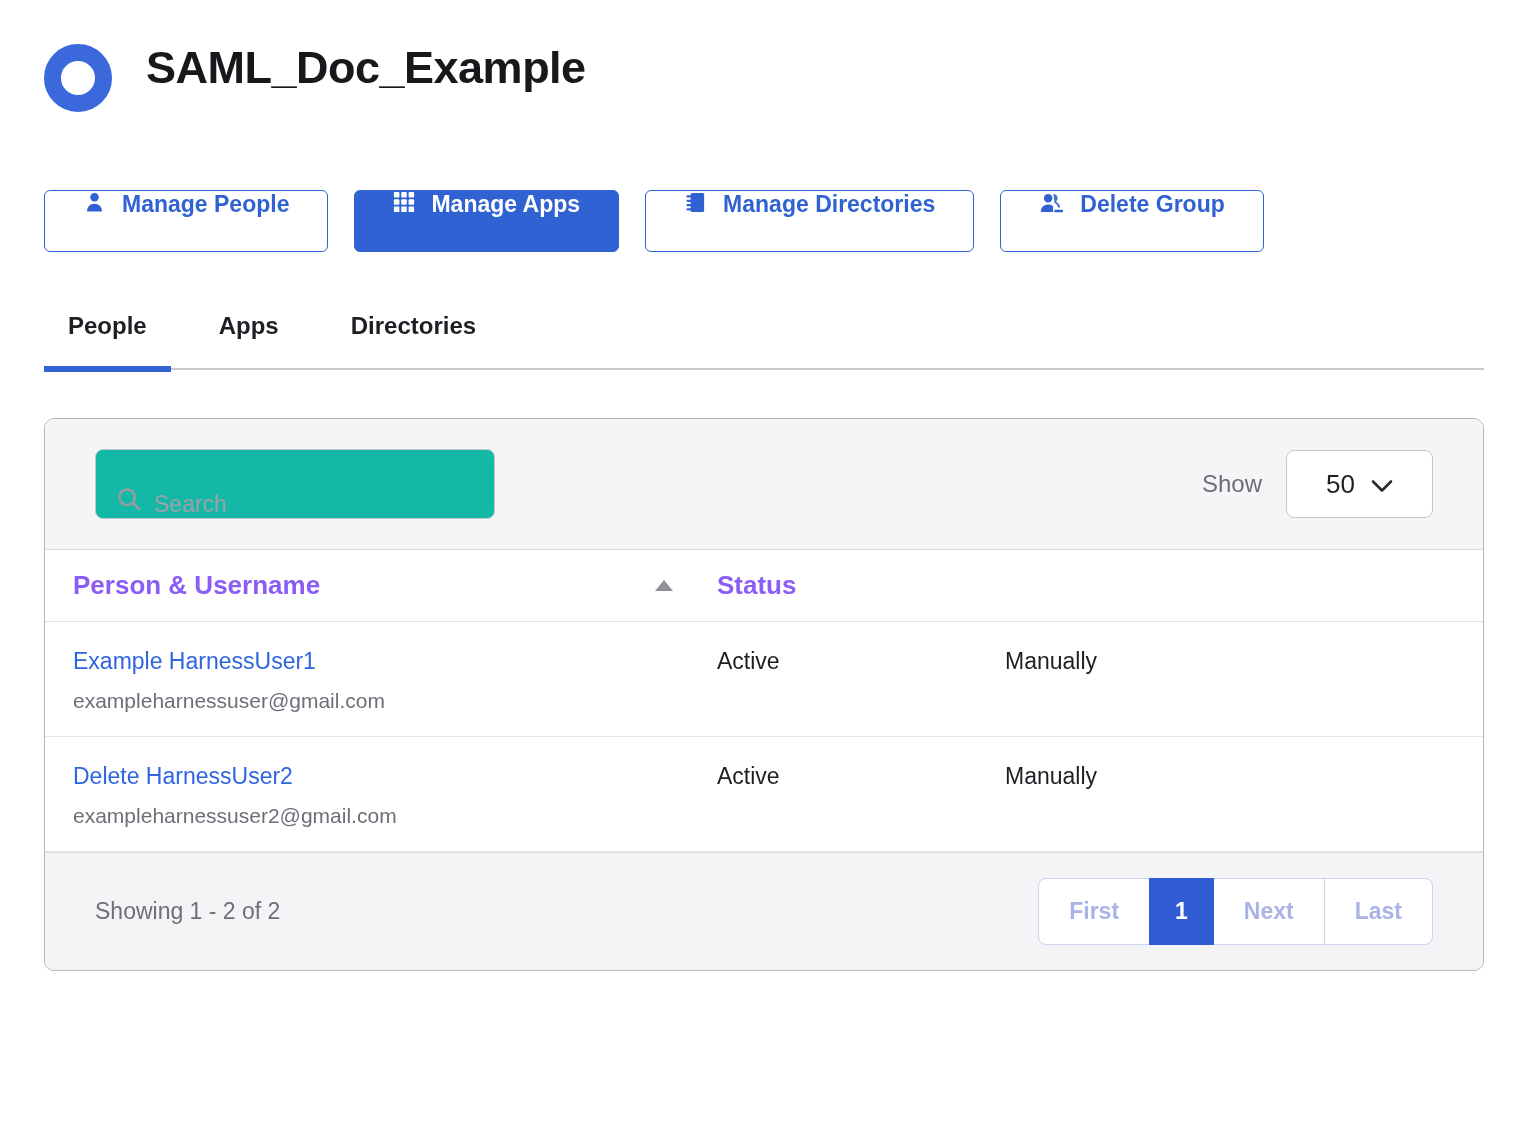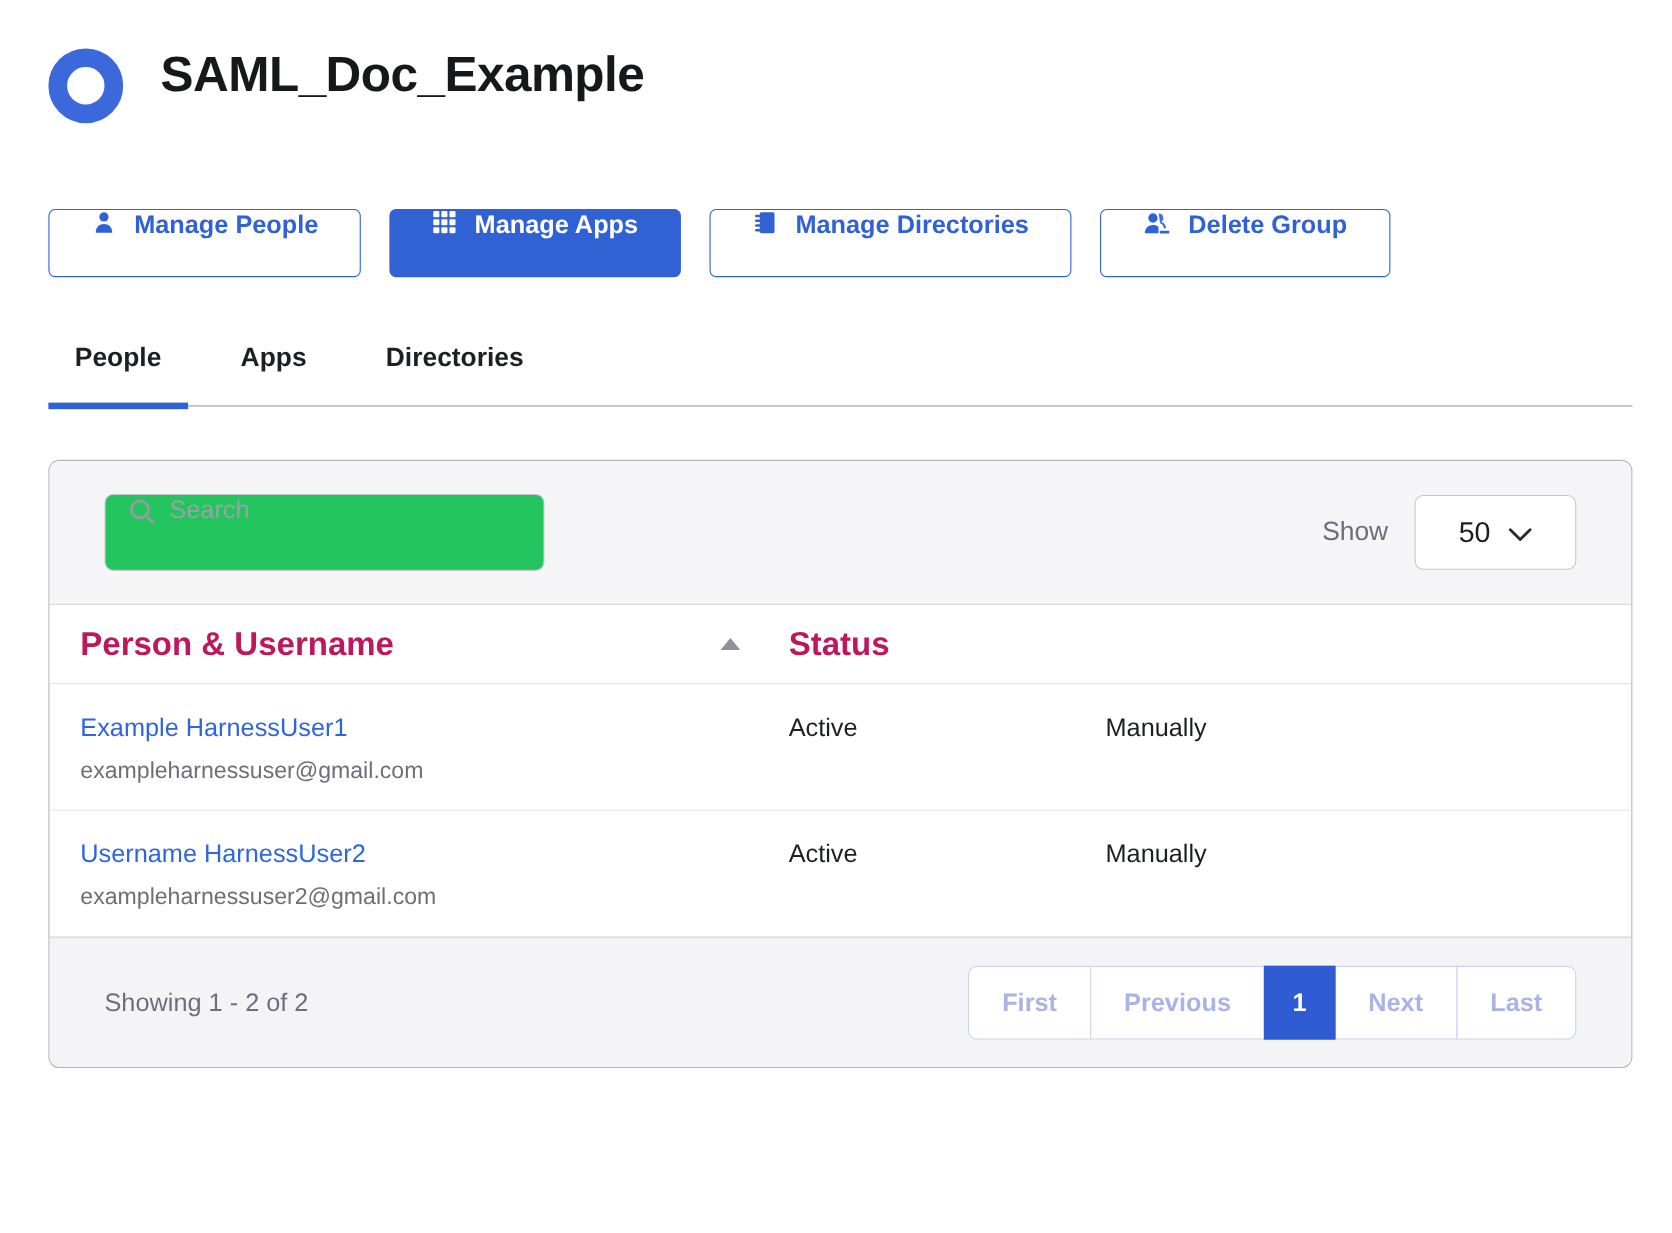--- a/index.html
+++ b/index.html
@@ -49,43 +49,43 @@
   .card {
     margin-top: 48px; border: 1px solid #b4b4bc; border-radius: 10px;
     overflow: hidden; background: #fff;
   }
   .card-toolbar {
     background: #f5f5f7; padding: 30px 50px;
     display: flex; align-items: center; justify-content: space-between;
     border-bottom: 1px solid #d9d9de;
   }
   .search-box {
-    width: 400px; height: 70px; background: #22c55e;
+    width: 400px; height: 70px; background: #14b8a6;
     border: 1px solid #c6c6cd; border-radius: 8px;
-    display: flex; align-items: flex-start; padding: 0 18px; gap: 10px;
+    display: flex; align-items: flex-end; padding: 0 18px; gap: 10px;
   }
   .search-box input {
     border: none; outline: none; flex: 1; font-size: 23px;
     font-family: inherit; color: #33343a; background: transparent;
   }
   .search-box input::placeholder { color: #9fa0a8; }
   .show-area { display: flex; align-items: center; gap: 24px; }
   .show-label { font-size: 24px; color: #6e6e78; }
   .select {
     width: 147px; height: 68px; background: #fff;
     border: 1px solid #c6c6cd; border-radius: 8px; cursor: pointer;
     display: flex; align-items: center; justify-content: center; gap: 16px;
     font-size: 26px; color: #1d1f24;
   }
 
   
   .thead, .trow { display: grid; grid-template-columns: 644px 288px 1fr; padding-left: 28px; }
   .thead {
     height: 72px; align-items: center; background: #fff;
-    font-size: 30px; font-weight: 700; color: #be185d;
+    font-size: 26px; font-weight: 700; color: #8b5cf6;
     border-bottom: 1px solid #e0e0e5;
   }
   .th-person { display: flex; align-items: center; justify-content: space-between; padding-right: 44px; cursor: pointer; }
   .sort-caret {
     width: 0; height: 0;
     border-left: 9px solid transparent; border-right: 9px solid transparent;
     border-bottom: 11px solid #8f909a;
   }
   .trow { padding-top: 26px; height: 115px; border-bottom: 1px solid #e5e5ea; }
   .trow:last-of-type { border-bottom: none; }
@@ -220,32 +220,31 @@
       <div>
         <a class="person-name">Example HarnessUser1</a>
         <div class="person-email">exampleharnessuser@gmail.com</div>
       </div>
       <div class="cell">Active</div>
       <div class="cell">Manually</div>
     </div>
 
     <div class="trow">
       <div>
-        <a class="person-name">Username HarnessUser2</a>
+        <a class="person-name">Delete HarnessUser2</a>
         <div class="person-email">exampleharnessuser2@gmail.com</div>
       </div>
       <div class="cell">Active</div>
       <div class="cell">Manually</div>
     </div>
 
     <div class="card-footer">
       <div class="summary">Showing 1 - 2 of 2</div>
       <div class="pagination">
         <button class="page-btn">First</button>
-        <button class="page-btn">Previous</button>
         <button class="page-btn active">1</button>
         <button class="page-btn">Next</button>
         <button class="page-btn">Last</button>
       </div>
     </div>
 
   </div>
 </div>
 
 </body></html>

